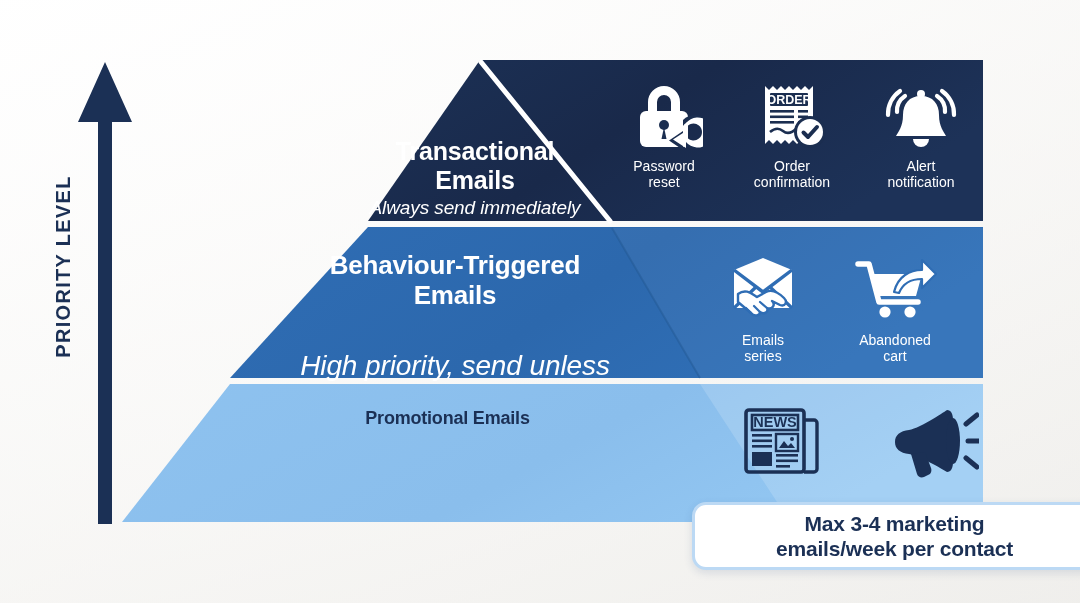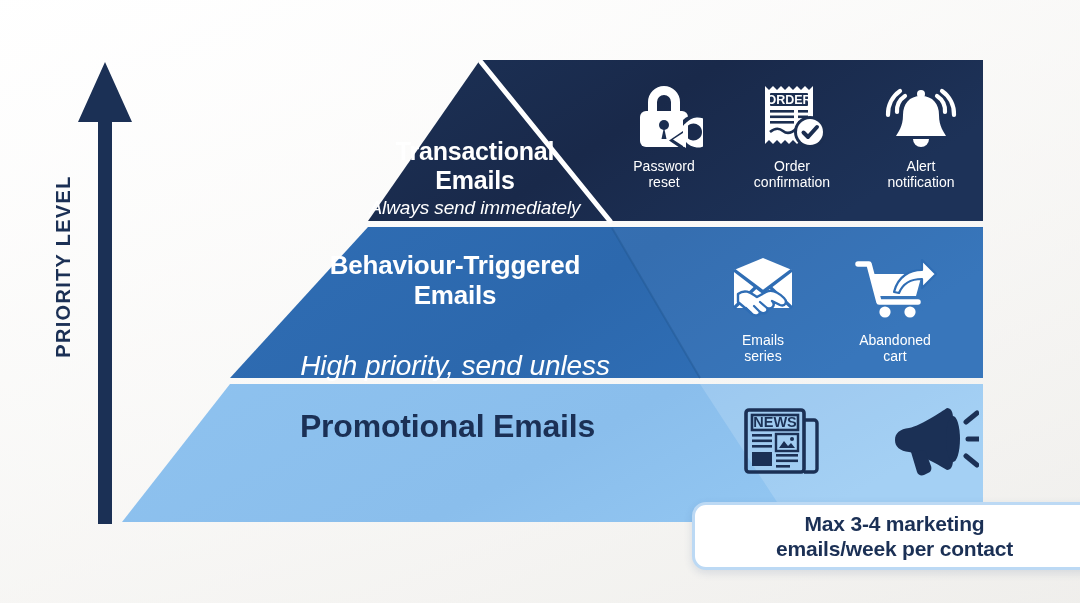--- a/index.html
+++ b/index.html
@@ -67,39 +67,39 @@
 
   
   #tier2{left:0;top:222px;width:1000px;height:162px;}
   #tier2 .tier-text{left:230px;top:20px;width:450px;color:#ffffff;}
   #tier2 .tier-title{font-size:26px;margin-top:8px;}
   #tier2 .tier-sub{font-size:28px;margin-top:40px;}
 
   
   #tier3{left:0;top:378px;width:1000px;height:150px;}
   #tier3 .tier-text{left:220px;top:30px;width:455px;color:#1b3055;}
-  #tier3 .tier-title{font-size:32px;}
+  #tier3 .tier-title{font-size:18px;}
   #tier3 .tier-sub{font-size:21px;}
 
   
   .icons{position:absolute;display:flex;align-items:flex-start;}
   .icon-item{display:flex;flex-direction:column;align-items:center;}
   .icon-glyph{display:block;}
   .icon-caption{
     margin-top:5px;
     text-align:center;
     line-height:1.12;
     font-size:14px;
     white-space:pre-line;
   }
   #tier1-icons{left:625px;top:82px;gap:50px;}
   #tier1-icons .icon-caption{color:#ffffff;}
   #tier2-icons{left:722px;top:252px;gap:48px;}
   #tier2-icons .icon-caption{color:#ffffff;}
-  #tier3-icons{left:738px;top:400px;gap:63px;align-items:flex-start;}
+  #tier3-icons{left:738px;top:400px;gap:63px;align-items:flex-end;}
 
   
   #callout{
     position:absolute;
     left:692px;top:502px;
     width:405px;height:68px;
     background:#ffffff;
     border:3px solid #bcd9f4;
     border-radius:14px;
     box-shadow:0 3px 9px rgba(40,70,120,0.14);

